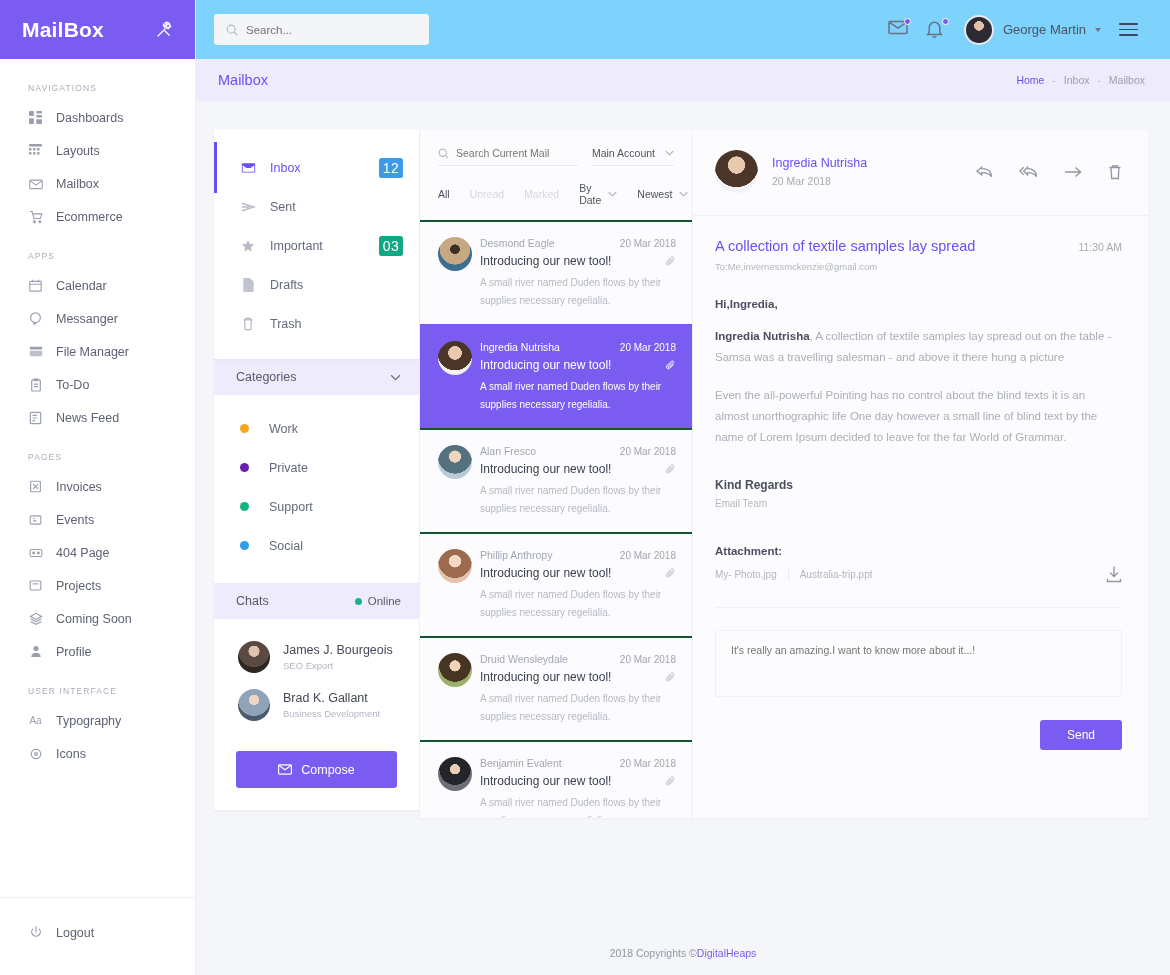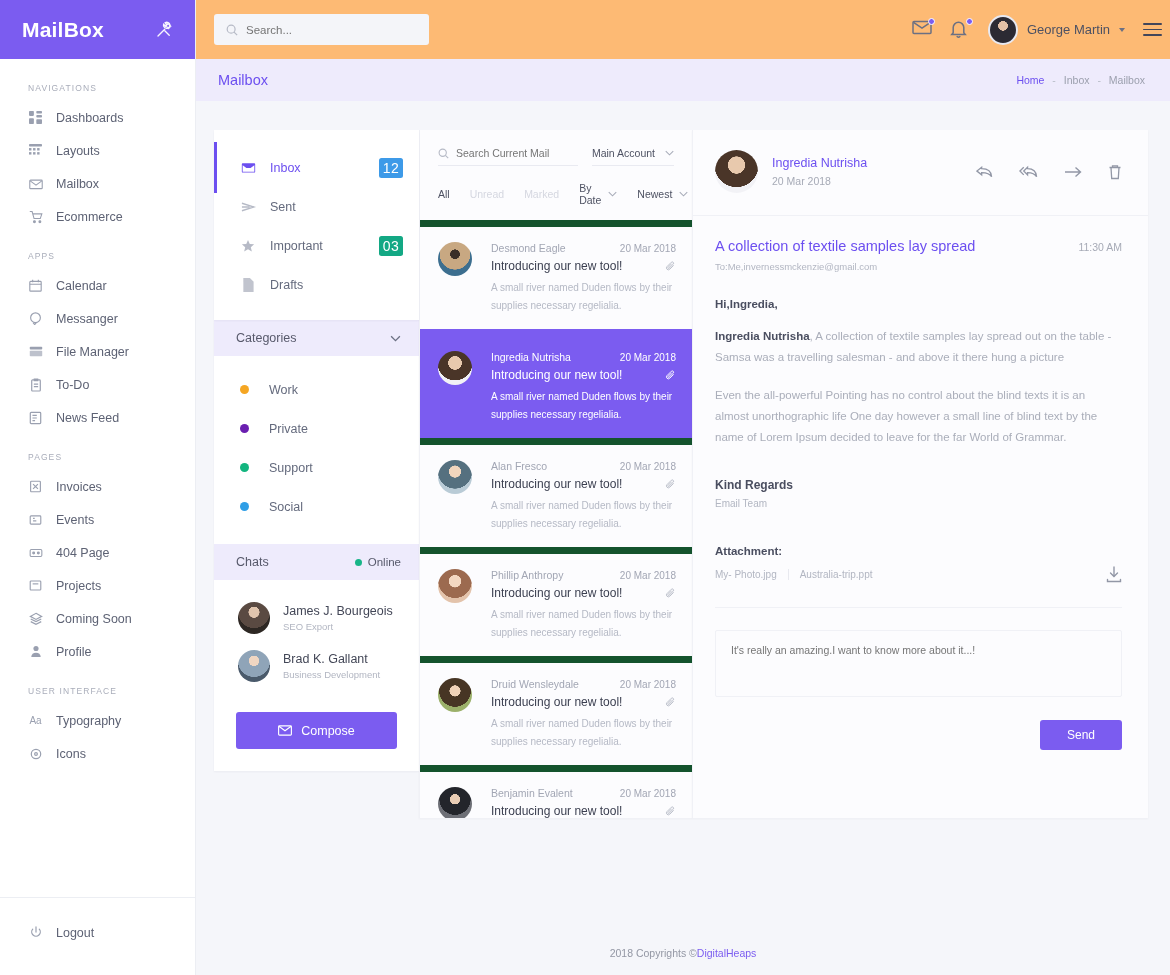--- a/index.html
+++ b/index.html
@@ -39,22 +39,22 @@
   .nav-item.active .ico { color: #6c4ff0; }
   .nav-item.active::before {
     content: ''; position: absolute; left: 0; top: 0; bottom: 0;
     width: 3px; background: #6c4ff0;
   }
   .logout-wrap { padding: 18px 0 26px 0; border-top: 1px solid #eceef3; }
 
   
   .main { flex: 1; display: flex; flex-direction: column; min-width: 0; }
   .topbar {
-    height: 59px; background: #fdba74; display: flex; align-items: center;
-    padding: 0 8px 0 18px; gap: 18px;
+    height: 59px; background: #7dd3fc; display: flex; align-items: center;
+    padding: 0 32px 0 18px; gap: 18px;
   }
   .search-box {
     width: 215px; height: 31px; background: #f4f5f9; border-radius: 3px;
     display: flex; align-items: center; gap: 8px; padding: 0 12px;
   }
   .search-box input {
     border: 0; background: transparent; outline: none; font-size: 11.5px;
     color: #8b90a0; font-family: "Liberation Sans", sans-serif; width: 100%;
   }
   .topbar-right { margin-left: auto; display: flex; align-items: center; gap: 18px; }
@@ -140,22 +140,22 @@
   .underline-field input { border: 0; outline: none; background: transparent;
     font-size: 10.5px; color: #9599a8; width: 100%; font-family: "Liberation Sans", sans-serif; }
   .acct-select { font-size: 10.5px; color: #4e5263; display: flex;
     align-items: center; gap: 10px; white-space: nowrap; cursor: pointer; }
   .filter-row { display: flex; align-items: center; gap: 20px; padding: 16px 0 14px 0; }
   .filt { font-size: 10.5px; color: #d5d7e0; cursor: pointer; }
   .filt.on { color: #4e5263; }
   .sortsel { font-size: 10.5px; color: #4e5263; display: flex; align-items: center;
      gap: 7px; cursor: pointer; }
   .mail-rows { overflow: hidden; flex: 1; }
-  .mail-row { display: flex; gap: 19px; padding: 15px 16px 15px 18px;
-    border-top: 7px solid #14532d; cursor: pointer; }
+  .mail-row { display: flex; gap: 8px; padding: 15px 16px 15px 18px;
+    border-top: 2px solid #14532d; cursor: pointer; }
   .mail-row.selected { background: #7b5cf0; border-top-color: #7b5cf0; }
   .mail-body { flex: 1; min-width: 0; }
   .mr-top { display: flex; align-items: baseline; }
   .mr-sender { font-size: 10.5px; color: #a2a6b4; }
   .mr-date { margin-left: auto; font-size: 10px; color: #a2a6b4; }
   .mr-subj-row { display: flex; align-items: center; margin-top: 5px; }
   .mr-subject { font-size: 12px; color: #3b3f50; }
   .mr-clip { margin-left: auto; color: #b7bbc7; }
   .mr-excerpt { font-size: 10px; color: #b5b9c5; line-height: 1.75; margin-top: 6px; }
   .mail-row.selected .mr-sender,
@@ -494,20 +494,28 @@
             <span class="fbadge" style="background:#13a884;">03</span>
           </div>
           <div class="folder-item">
             <span class="fico">
                 <svg width="12" height="14" viewBox="0 0 12 15" fill="currentColor">
                   <path d="M1 0h7l4 4v11H1z" opacity=".85"></path>
                 </svg>
               </span>
             <span>Drafts</span>
           </div>
+          <div class="folder-item">
+            <span class="fico">
+                <svg width="12" height="14" viewBox="0 0 13 15" fill="none" stroke="currentColor" stroke-width="1.3">
+                  <path d="M1.5 3h10M4 3V1.5h5V3M2.8 3l.7 10.5h6l.7-10.5"></path>
+                </svg>
+              </span>
+            <span>Trash</span>
+          </div>
         </div>
 
         <div class="card">
           <div class="section-bar">
             <span>Categories</span>
             <span class="chev">
               <svg width="11" height="7" viewBox="0 0 12 8" fill="none" stroke="currentColor" stroke-width="1.5">
                   <path d="M1 1.5L6 6.5 11 1.5"></path>
                 </svg>
             </span>

